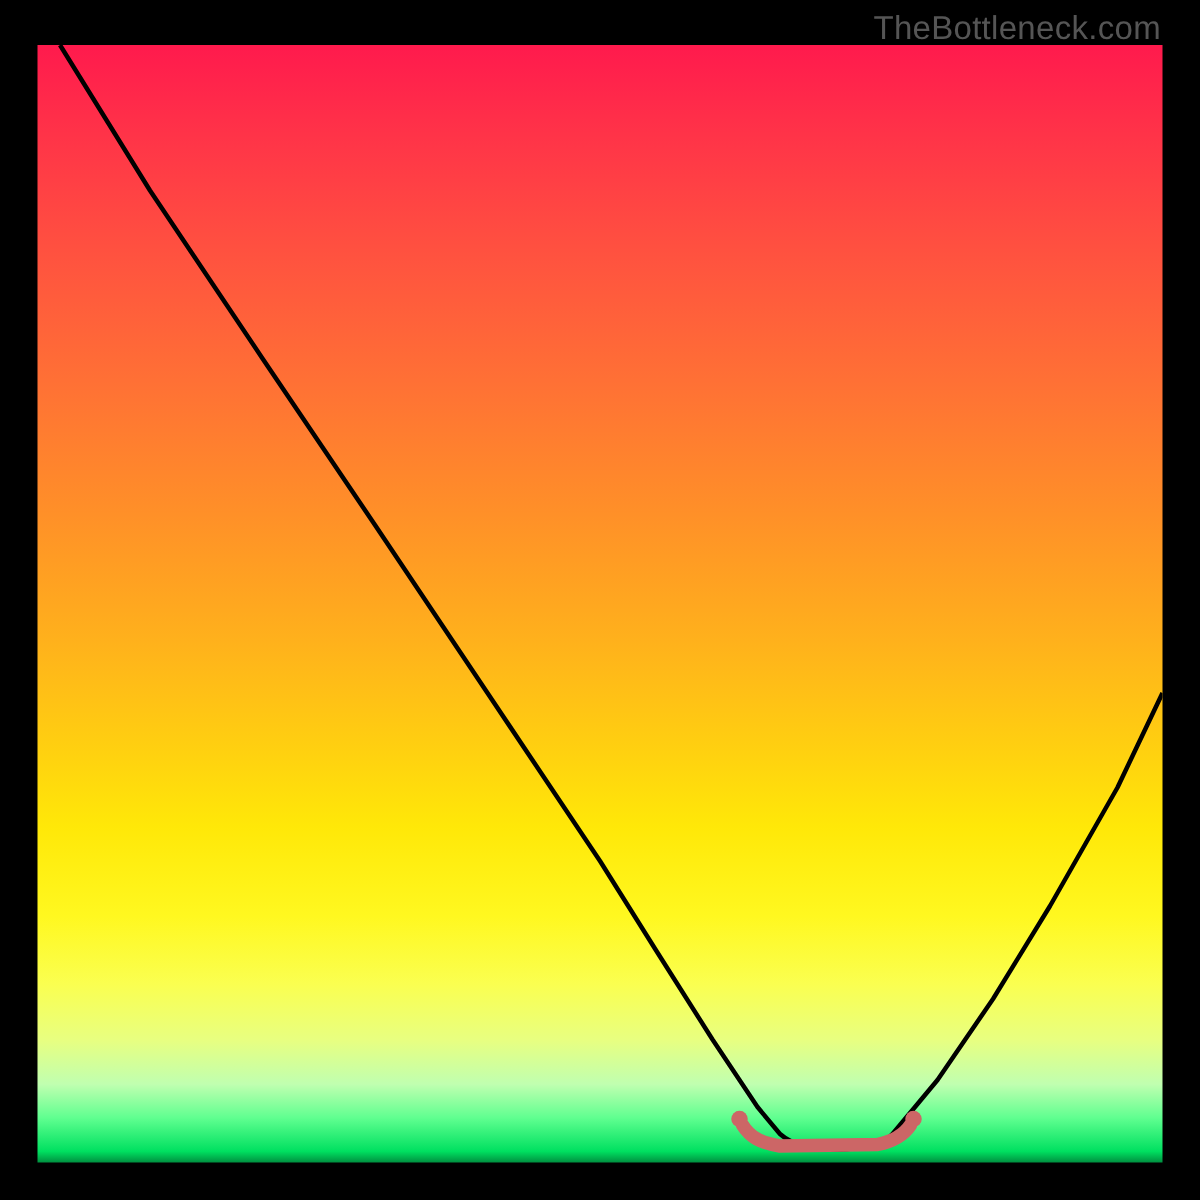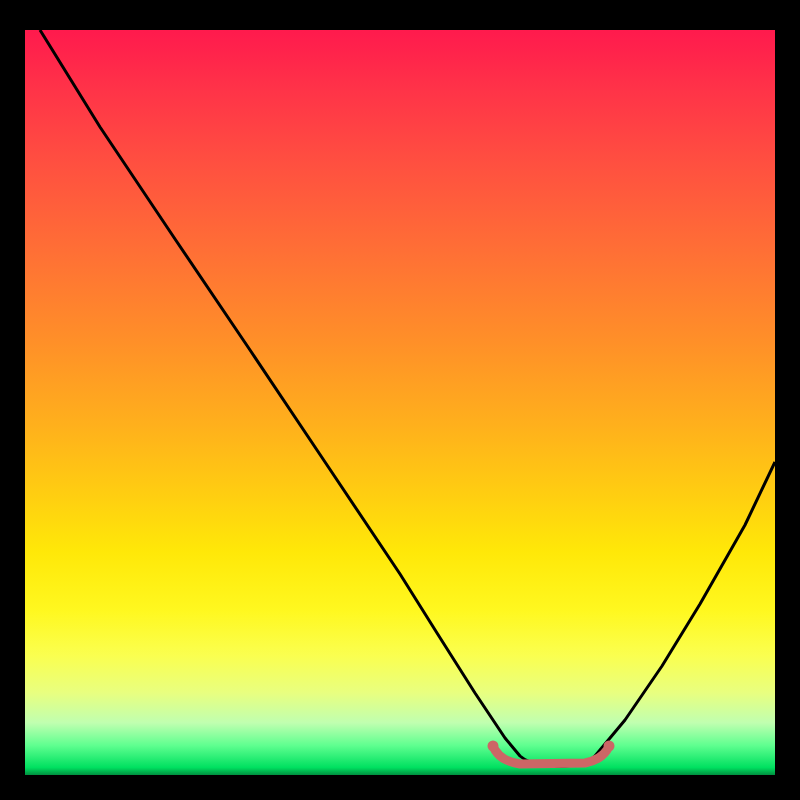--- a/index.html
+++ b/index.html
@@ -70,13 +70,14 @@
            L 750 432" fill="none" stroke="#000" stroke-width="3" stroke-linejoin="round"></path>
       <path d="M 470 720
            C 475 728, 482 732, 495 734
            L 560 733
            C 570 731, 578 726, 582 720" fill="none" stroke="#cc6666" stroke-width="9" stroke-linecap="round"></path>
       <circle cx="468" cy="716" r="5.5" fill="#cc6666"></circle>
       <circle cx="584" cy="716" r="5.5" fill="#cc6666"></circle>
     </svg>
   </div>
 
+  <div class="watermark">TheBottleneck.com</div>
 </div>
 
 </body></html>

